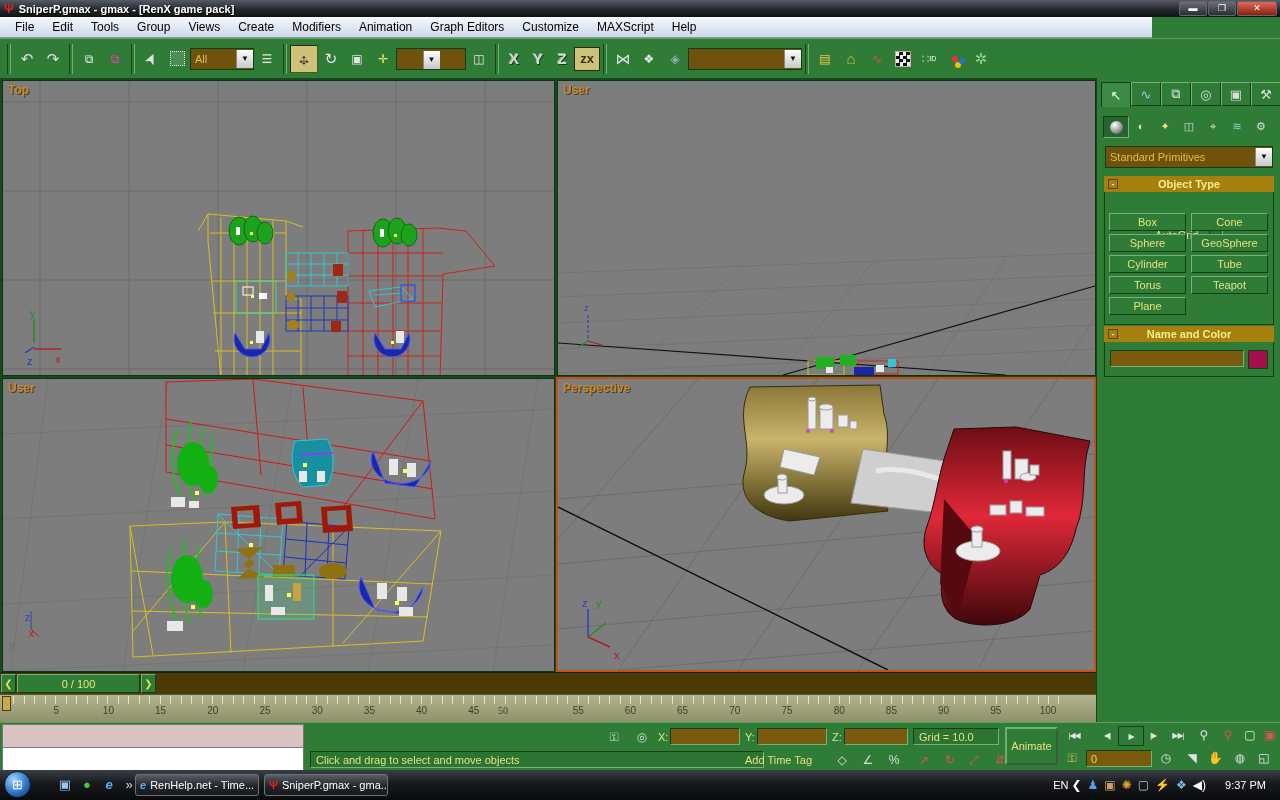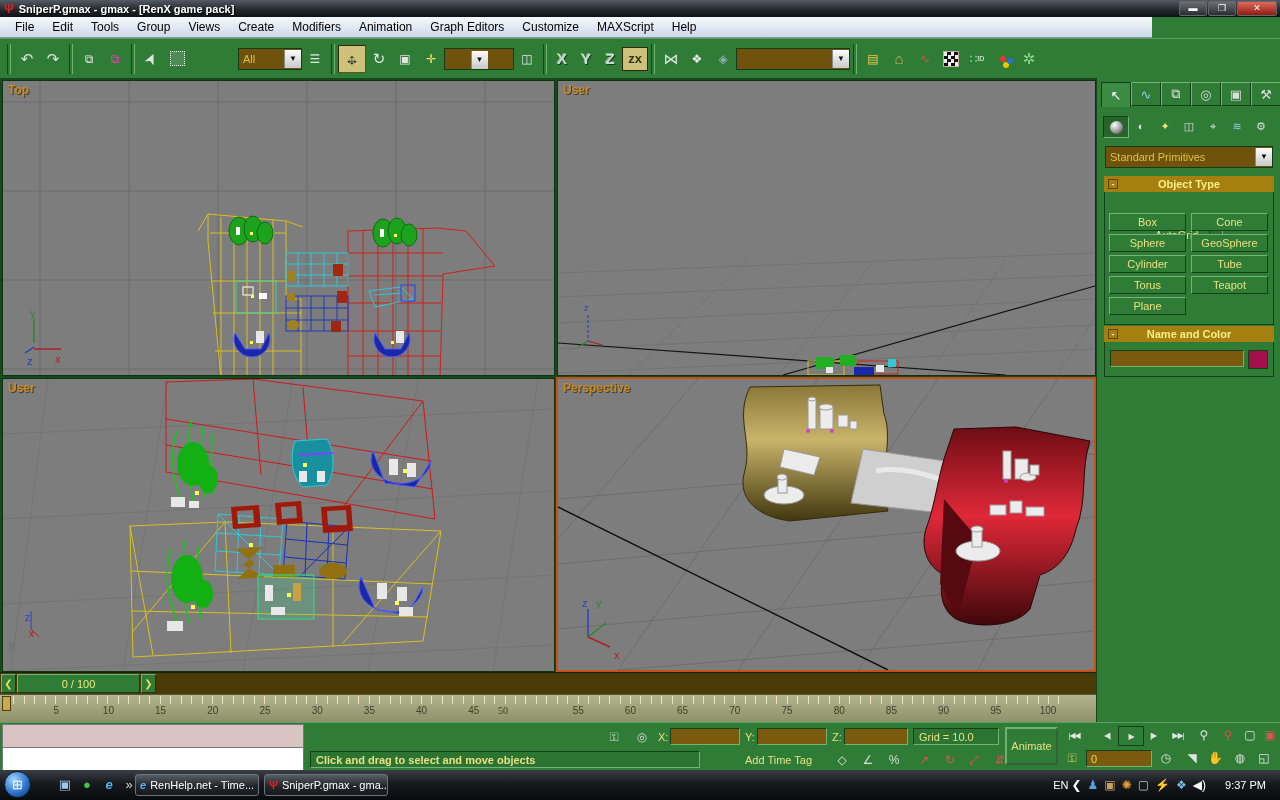--- a/index.html
+++ b/index.html
@@ -145,21 +145,21 @@
     <div class="tico">↶</div>
     <div class="tico">↷</div>
     <div class="tdiv"></div>
     <div class="tico small">⧉</div>
     <div class="tico small" style="color:#f3b;">⧉</div>
     <div class="tdiv"></div>
     <div class="tico" style="transform:rotate(-65deg);">➤</div>
     <div class="tico">
         <span class="regionbox"></span>
       </div>
-    <div class="dropdown" style="width:62px;margin-left:48px;">
+    <div class="dropdown" style="width:62px;">
       <span class="dval">All</span>
       <span class="darrow">▼</span>
     </div>
     <div class="tico small">☰</div>
     <div class="tdiv"></div>
     <div class="tico pressed">
       <span style="position:absolute;">↔</span>
       <span style="position:absolute;">↕</span>
     </div>
     <div class="tico">↻</div>
@@ -656,21 +656,21 @@
     <div class="sico" style="left:604px;top:5px;">⚿</div>
     <div class="sico" style="left:632px;top:5px;">◎</div>
     <span class="slabel" style="left:658px;top:8px;">X:</span>
     <div class="brownfield" style="left:670px;top:5px;width:70px;"></div>
     <span class="slabel" style="left:745px;top:8px;">Y:</span>
     <div class="brownfield" style="left:757px;top:5px;width:70px;"></div>
     <span class="slabel" style="left:832px;top:8px;">Z:</span>
     <div class="brownfield" style="left:844px;top:5px;width:64px;"></div>
     <div class="sunkfield" style="left:913px;top:5px;width:86px;">Grid = 10.0</div>
 
-    <div class="sunkfield" style="left:310px;top:28px;width:390px;font-weight:bold;">Click and drag to select and move objects</div>
+    <div class="sunkfield" style="left:310px;top:28px;width:454px;">Click and drag to select and move objects</div>
     <span class="slabel" style="left:745px;top:31px;">Add Time Tag</span>
     <div class="sico" style="left:832px;top:28px;">◇</div>
     <div class="sico" style="left:858px;top:28px;">∠</div>
     <div class="sico" style="left:884px;top:28px;">%</div>
     <div class="sico" style="left:914px;top:28px;color:#e05050;">↗</div>
     <div class="sico" style="left:940px;top:28px;color:#e05050;">↻</div>
     <div class="sico" style="left:964px;top:28px;color:#e05050;">⤢</div>
     <div class="sico" style="left:990px;top:28px;color:#e05050;">⇵</div>
 
     <div class="animatebtn">Animate</div>

